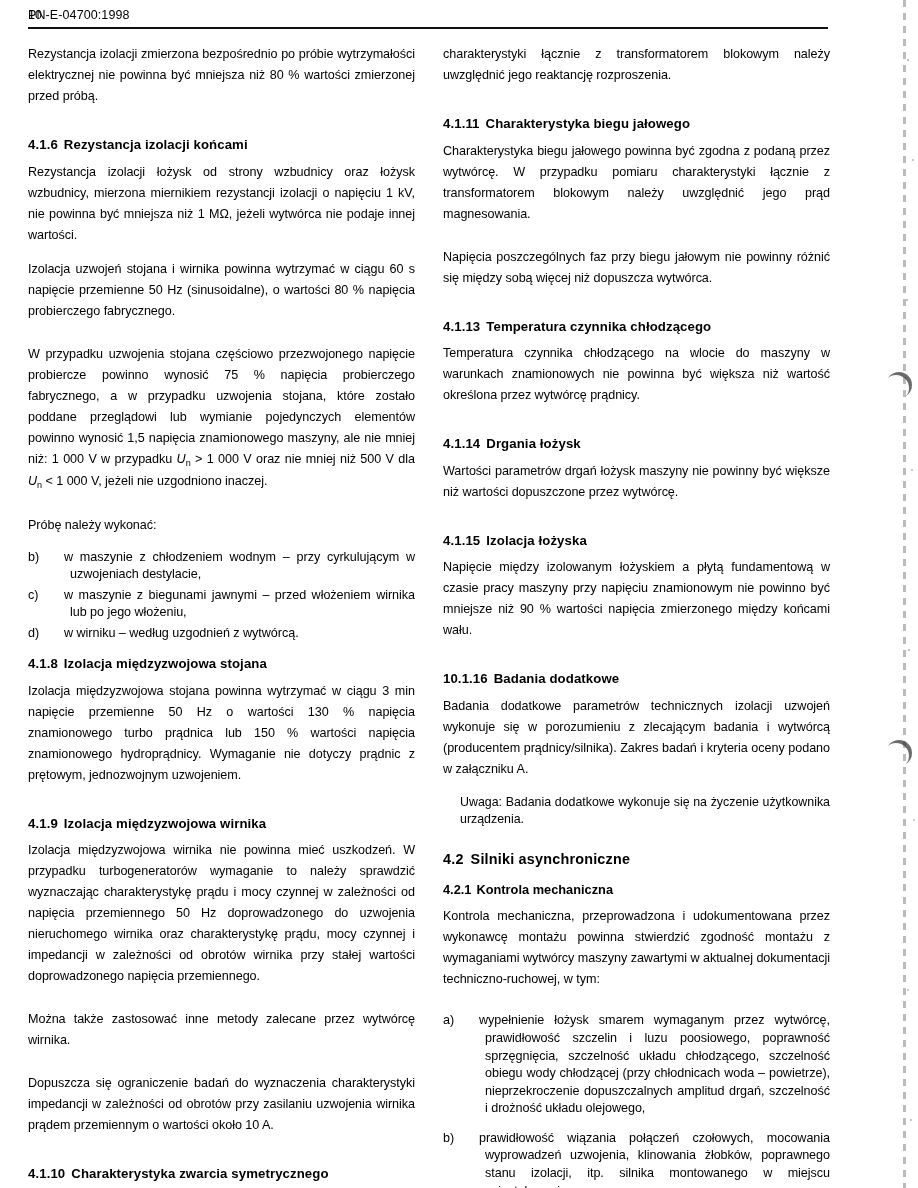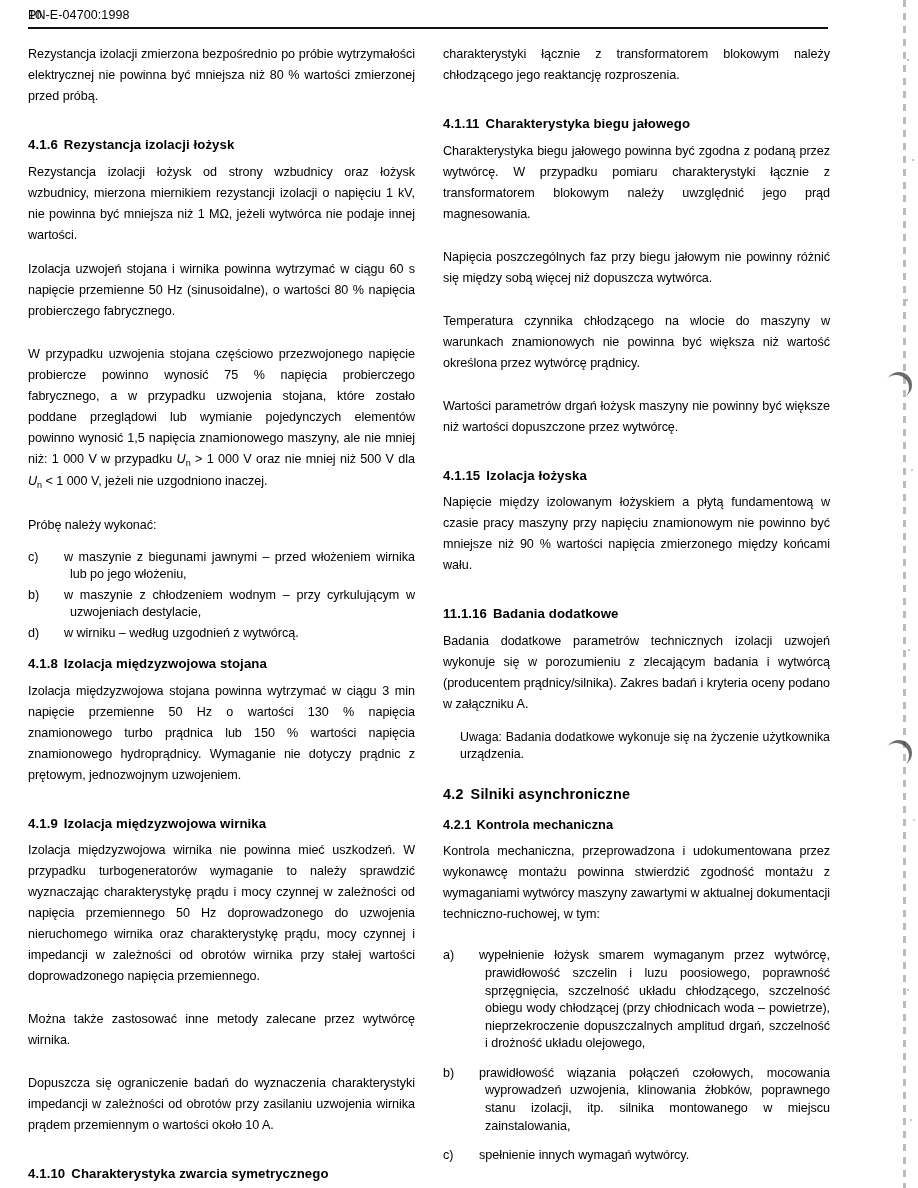--- a/index.html
+++ b/index.html
@@ -197,37 +197,37 @@
 
   <div class="columns">
 
     <div class="col">
 
       <p class="para">Rezystancja izolacji zmierzona bezpośrednio po próbie wytrzymałości elektrycznej nie powinna być mniejsza niż 80 % wartości zmierzonej przed próbą.</p>
 
       <div class="spacer-sm"></div>
 
       <h3 class="head">
-        <span class="num">4.1.6</span><span>Rezystancja izolacji łożysk</span>
+        <span class="num">4.1.6</span><span>Rezystancja izolacji końcami</span>
       </h3>
       <p class="para">Rezystancja izolacji łożysk od strony wzbudnicy oraz łożysk wzbudnicy, mierzona miernikiem rezystancji izolacji o napięciu 1 kV, nie powinna być mniejsza niż 1 MΩ, jeżeli wytwórca nie podaje innej wartości.</p>
 
       <p class="para">Izolacja uzwojeń stojana i wirnika powinna wytrzymać w ciągu 60 s napięcie przemienne 50 Hz (sinusoidalne), o wartości 80 % napięcia probierczego fabrycznego.</p>
 
       <div class="spacer-sm"></div>
 
       <p class="para"><span>W przypadku uzwojenia stojana częściowo przezwojonego napięcie probiercze powinno wynosić 75 % napięcia probierczego fabrycznego, a w przypadku uzwojenia stojana, które zostało poddane przeglądowi lub wymianie pojedynczych elementów powinno wynosić 1,5 napięcia znamionowego maszyny, ale nie mniej niż: 1 000 V w przypadku </span><span class="ital">U</span><sub>n</sub><span> &gt; 1 000 V oraz nie mniej niż 500 V dla </span><span class="ital">U</span><sub>n</sub><span> &lt; 1 000 V, jeżeli nie uzgodniono inaczej.</span></p>
 
       <div class="spacer-sm"></div>
 
       <p class="para">Próbę należy wykonać:</p>
 
       <div class="list">
+        <p class="listitem"><span class="mark">b)</span><span>w maszynie z chłodzeniem wodnym – przy cyrkulującym w uzwojeniach destylacie,</span></p>
         <p class="listitem"><span class="mark">c)</span><span>w maszynie z biegunami jawnymi – przed włożeniem wirnika lub po jego włożeniu,</span></p>
-        <p class="listitem"><span class="mark">b)</span><span>w maszynie z chłodzeniem wodnym – przy cyrkulującym w uzwojeniach destylacie,</span></p>
         <p class="listitem"><span class="mark">d)</span><span>w wirniku – według uzgodnień z wytwórcą.</span></p>
       </div>
 
       <h3 class="head">
         <span class="num">4.1.8</span><span>Izolacja międzyzwojowa stojana</span>
       </h3>
       <p class="para">Izolacja międzyzwojowa stojana powinna wytrzymać w ciągu 3 min napięcie przemienne 50 Hz o wartości 130 % napięcia znamionowego turbo prądnica lub 150 % wartości napięcia znamionowego hydroprądnicy. Wymaganie nie dotyczy prądnic z prętowym, jednozwojnym uzwojeniem.</p>
 
       <div class="spacer-sm"></div>
 
@@ -248,52 +248,58 @@
 
       <h3 class="head">
         <span class="num">4.1.10</span><span>Charakterystyka zwarcia symetrycznego</span>
       </h3>
       <p class="para tight">Charakterystyka zwarcia symetrycznego powinna być zgodna z podaną przez wytwórcę. W przypadku pomiaru</p>
 
     </div>
 
     <div class="col">
 
-      <p class="para">charakterystyki łącznie z transformatorem blokowym należy chłodzącego jego reaktancję rozproszenia.</p>
+      <p class="para">charakterystyki łącznie z transformatorem blokowym należy uwzględnić jego reaktancję rozproszenia.</p>
 
       <div class="spacer-sm"></div>
 
       <h3 class="head">
         <span class="num">4.1.11</span><span>Charakterystyka biegu jałowego</span>
       </h3>
       <p class="para">Charakterystyka biegu jałowego powinna być zgodna z podaną przez wytwórcę. W przypadku pomiaru charakterystyki łącznie z transformatorem blokowym należy uwzględnić jego prąd magnesowania.</p>
 
       <div class="spacer-sm"></div>
 
       <p class="para">Napięcia poszczególnych faz przy biegu jałowym nie powinny różnić się między sobą więcej niż dopuszcza wytwórca.</p>
 
       <div class="spacer-sm"></div>
 
+      <h3 class="head">
+        <span class="num">4.1.13</span><span>Temperatura czynnika chłodzącego</span>
+      </h3>
       <p class="para">Temperatura czynnika chłodzącego na wlocie do maszyny w warunkach znamionowych nie powinna być większa niż wartość określona przez wytwórcę prądnicy.</p>
 
       <div class="spacer-sm"></div>
 
+      <h3 class="head">
+        <span class="num">4.1.14</span><span>Drgania łożysk</span>
+      </h3>
       <p class="para">Wartości parametrów drgań łożysk maszyny nie powinny być większe niż wartości dopuszczone przez wytwórcę.</p>
 
       <div class="spacer-sm"></div>
 
       <h3 class="head">
         <span class="num">4.1.15</span><span>Izolacja łożyska</span>
       </h3>
       <p class="para">Napięcie między izolowanym łożyskiem a płytą fundamentową w czasie pracy maszyny przy napięciu znamionowym nie powinno być mniejsze niż 90 % wartości napięcia zmierzonego między końcami wału.</p>
 
       <div class="spacer-sm"></div>
 
       <h3 class="head">
-        <span class="num">11.1.16</span><span>Badania dodatkowe</span>
+        <span class="num">10.1.16</span><span>Badania dodatkowe</span>
       </h3>
       <p class="para">Badania dodatkowe parametrów technicznych izolacji uzwojeń wykonuje się w porozumieniu z zlecającym badania i wytwórcą (producentem prądnicy/silnika). Zakres badań i kryteria oceny podano w załączniku A.</p>
       <p class="note">Uwaga: Badania dodatkowe wykonuje się na życzenie użytkownika urządzenia.</p>
 
       <h2 class="head-major">
         <span class="num">4.2</span><span>Silniki asynchroniczne</span>
       </h2>
 
       <h3 class="head-sub">
         <span class="num">4.2.1</span><span>Kontrola mechaniczna</span>

